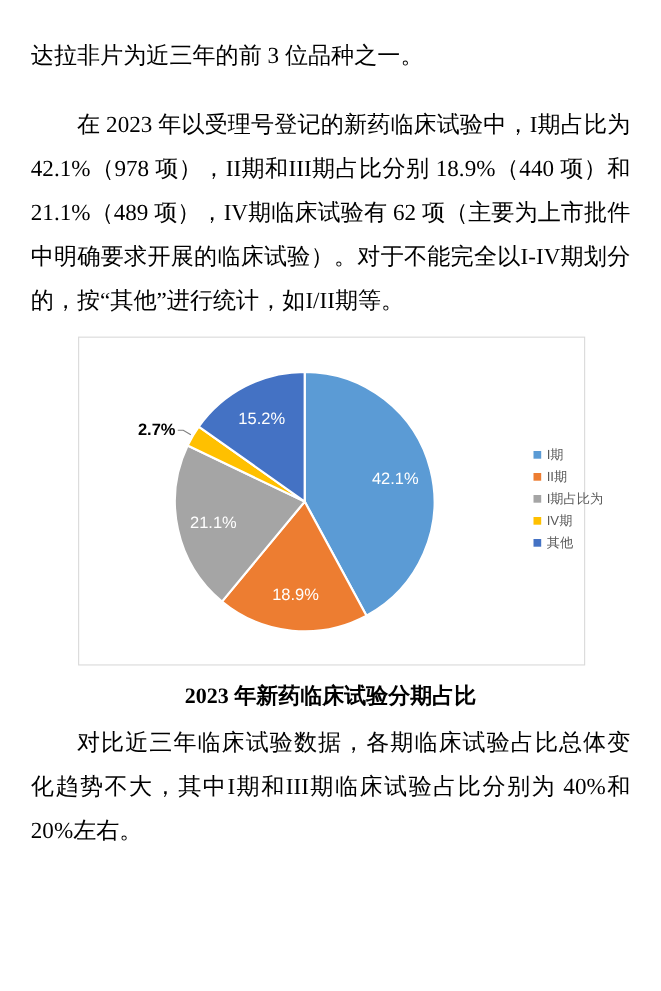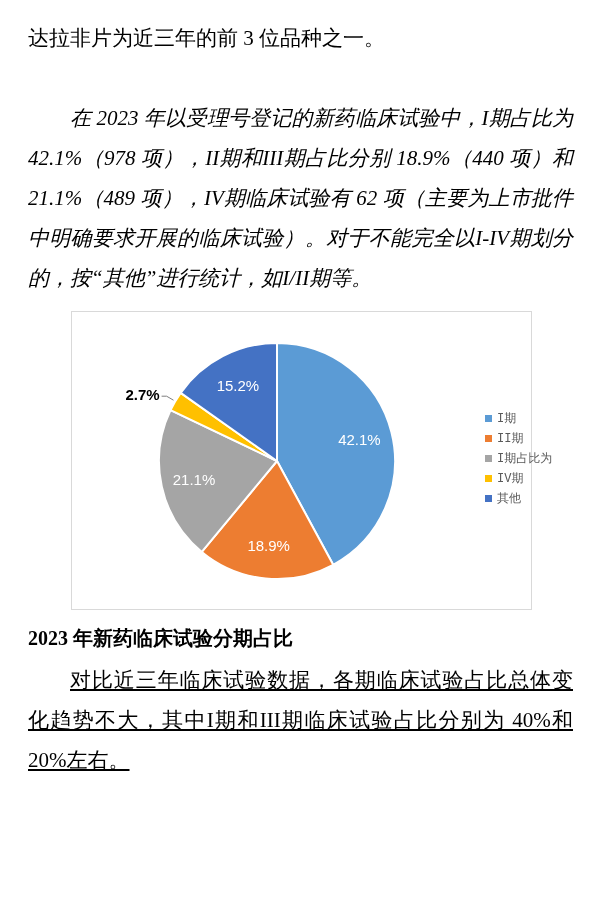--- a/index.html
+++ b/index.html
@@ -1,21 +1,21 @@
 <!DOCTYPE html>
 <html lang="zh"><head>
 <meta charset="utf-8">
 <style>
   html, body { margin: 0; padding: 0; background: #ffffff; }
   .page {
     position: relative;
     width: 601px;
     height: 901px;
     box-sizing: border-box;
-    padding: 4px 28px;
+    padding: 16px 28px;
     background: #ffffff;
     color: #000000;
     font-family: "Liberation Serif", "DejaVu Serif", serif;
     overflow: hidden;
   }
   .intro-line {
     margin: 14px 0 0 0;
     font-size: 21px;
     line-height: 40px;
   }
@@ -26,21 +26,21 @@
     font-weight: 700;
     letter-spacing: 1px;
   }
   .para {
     margin: 4px 0 0 0;
     font-size: 21px;
     line-height: 40px;
     text-align: justify;
     text-indent: 2em;
   }
-  .para.first { margin-top: 40px; font-style: italic; }
+  .para.first { margin-top: 23px; }
   .chart-figure { margin: 0; }
   .chart-box {
     position: relative;
     box-sizing: border-box;
     width: 461px;
     height: 299px;
     margin: 13px 0 0 43px;
     border: 1px solid #D9D9D9;
     background: #ffffff;
   }
@@ -58,40 +58,40 @@
   }
   .legend {
     position: absolute;
     left: 413px;
     top: 96px;
   }
   .legend-item {
     display: flex;
     align-items: center;
     height: 20px;
-    font-family: Liberation Mono, monospace;
+    font-family: Liberation Sans, sans-serif;
     font-size: 12px;
     color: #595959;
     white-space: nowrap;
   }
   .legend-marker {
     width: 7px;
     height: 7px;
     margin-right: 5px;
     flex: none;
   }
   .chart-caption {
     margin: 13px 0 0 0;
     font-size: 20px;
     line-height: 30px;
     font-weight: 700;
-    text-align: left;
+    text-align: center;
     text-indent: 0;
   }
-  .para.after-caption { margin-top: 7px; text-decoration: underline; }
+  .para.after-caption { margin-top: 7px; }
 </style>
 </head>
 <body>
 
 <main class="page">
 
   <p class="intro-line">达拉非片为近三年的前 3 位品种之一。</p>
 
 
   <p class="para first">在 2023 年以受理号登记的新药临床试验中，I期占比为 42.1%（978 项），II期和III期占比分别 18.9%（440 项）和 21.1%（489 项），IV期临床试验有 62 项（主要为上市批件中明确要求开展的临床试验）。对于不能完全以I-IV期划分的，按“其他”进行统计，如I/II期等。</p>

